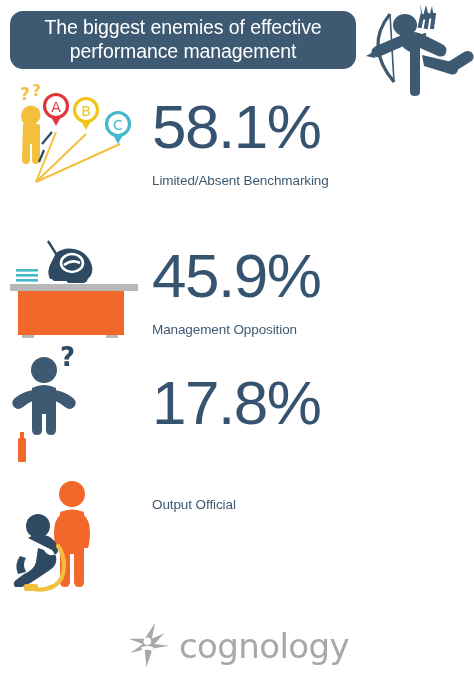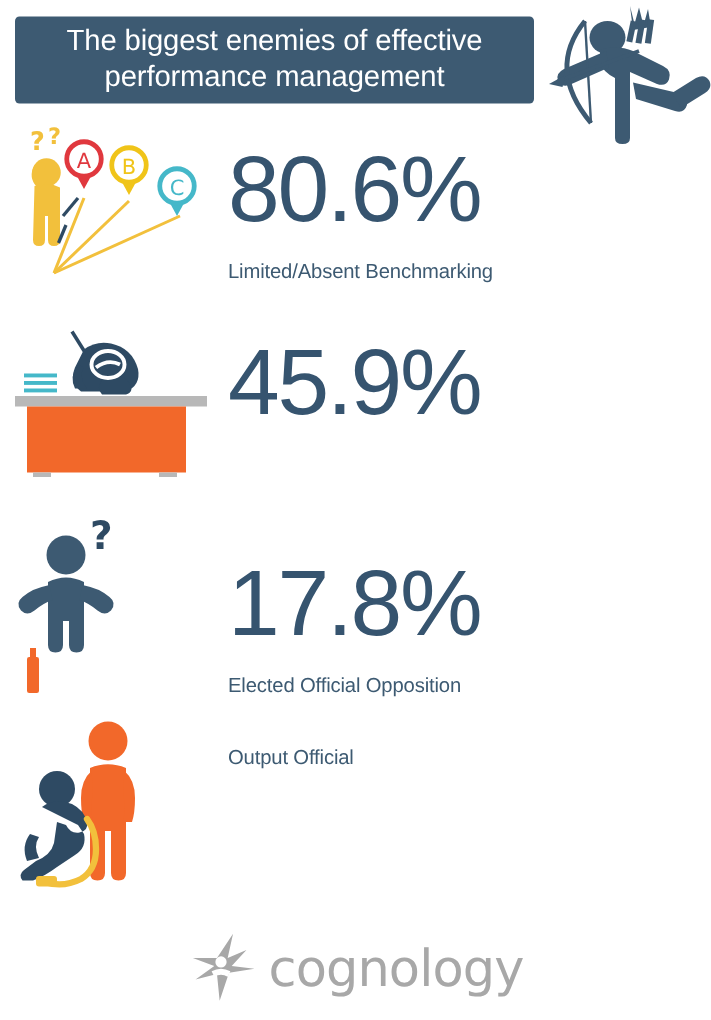--- a/index.html
+++ b/index.html
@@ -23,21 +23,21 @@
     width: 474px;
     height: 88px;
   }
   .title-banner {
     position: absolute;
     left: 10px;
     top: 11px;
     width: 346px;
     height: 58px;
     background: #3d5a72;
-    border-radius: 3px;
+    border-radius: 13px;
     display: flex;
     align-items: center;
     justify-content: center;
     box-sizing: border-box;
     padding: 2px 14px 4px 14px;
   }
   .title-text {
     color: #ffffff;
     font-size: 19.5px;
     line-height: 24px;
@@ -54,21 +54,21 @@
   }
 
   
   .stat-row {
     position: absolute;
     left: 0;
     width: 474px;
     height: 135px;
   }
   .stat-row.r1 { top: 82px; }
-  .stat-row.r2 { top: 213px; }
+  .stat-row.r2 { top: 233px; }
   .stat-row.r3 { top: 342px; }
   .stat-row.r4 { top: 470px; }
 
   .stat-icon {
     position: absolute;
     left: 6px;
     top: 0;
     width: 140px;
     height: 135px;
   }
@@ -207,21 +207,21 @@
       </g>
 
       <g>
         <path d="M112 62 L106 51 L118 51 Z" fill="#45b8c9"></path>
         <circle cx="112" cy="42" r="11.5" fill="#ffffff" stroke="#45b8c9" stroke-width="3.2"></circle>
         <text x="112" y="48" text-anchor="middle" fill="#45b8c9" font-family="DejaVu Sans, sans-serif" font-size="14">C</text>
       </g>
     </svg>
   </div>
   <div class="stat-text">
-    <div class="stat-value">80.6%</div>
+    <div class="stat-value">58.1%</div>
     <div class="stat-label">Limited/Absent Benchmarking</div>
   </div>
 </div>
 
 <div class="stat-row r2">
   <div class="stat-icon">
     <svg viewBox="0 0 140 115" width="140" height="115">
 
       <g stroke="#2e4a63" stroke-width="2.4">
         <path d="M42 8 L52 24"></path>
@@ -248,20 +248,21 @@
       <rect x="4" y="51" width="128" height="7" fill="#b8b8b8"></rect>
 
       <rect x="12" y="58" width="106" height="44" fill="#f2682a"></rect>
 
       <rect x="16" y="102" width="12" height="3" fill="#b8b8b8"></rect>
       <rect x="100" y="102" width="12" height="3" fill="#b8b8b8"></rect>
     </svg>
   </div>
   <div class="stat-text">
     <div class="stat-value">45.9%</div>
+    <div class="stat-label">Management Opposition</div>
   </div>
 </div>
 
 <div class="stat-row r3">
   <div class="stat-icon">
     <svg viewBox="0 0 140 128" width="140" height="128">
 
       <text x="54" y="24" fill="#2e4a63" font-family="DejaVu Sans, sans-serif" font-size="26" font-weight="bold">?</text>
 
       <g fill="#3d5a72">
@@ -275,21 +276,20 @@
       </g>
 
       <g fill="#f2682a">
         <rect x="12" y="96" width="8" height="24" rx="1.5"></rect>
         <rect x="14" y="90" width="4" height="7"></rect>
       </g>
     </svg>
   </div>
   <div class="stat-text">
     <div class="stat-value">17.8%</div>
-    <div class="stat-label">Elected Official Opposition</div>
   </div>
 </div>
 
 <div class="stat-row r4">
   <div class="stat-icon">
     <svg viewBox="0 0 140 128" width="140" height="128">
 
       <g fill="#f2682a">
         <circle cx="66" cy="24" r="13"></circle>
         <path d="M54 42 Q66 37 78 42 L78 78 L78 112 Q78 117 73 117 Q68 117 68 112 L68 84 L64 84 L64 112 Q64 117 59 117 Q54 117 54 112 L54 78 Z"></path>

